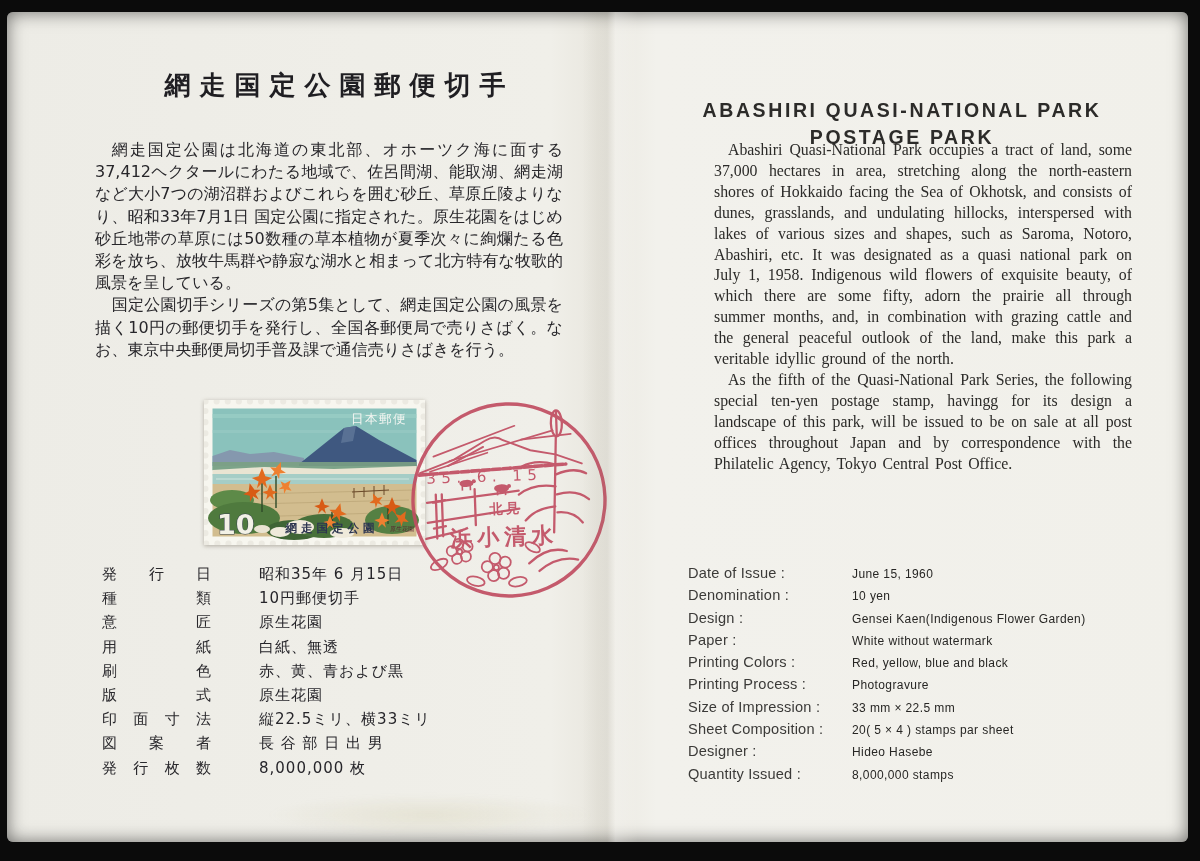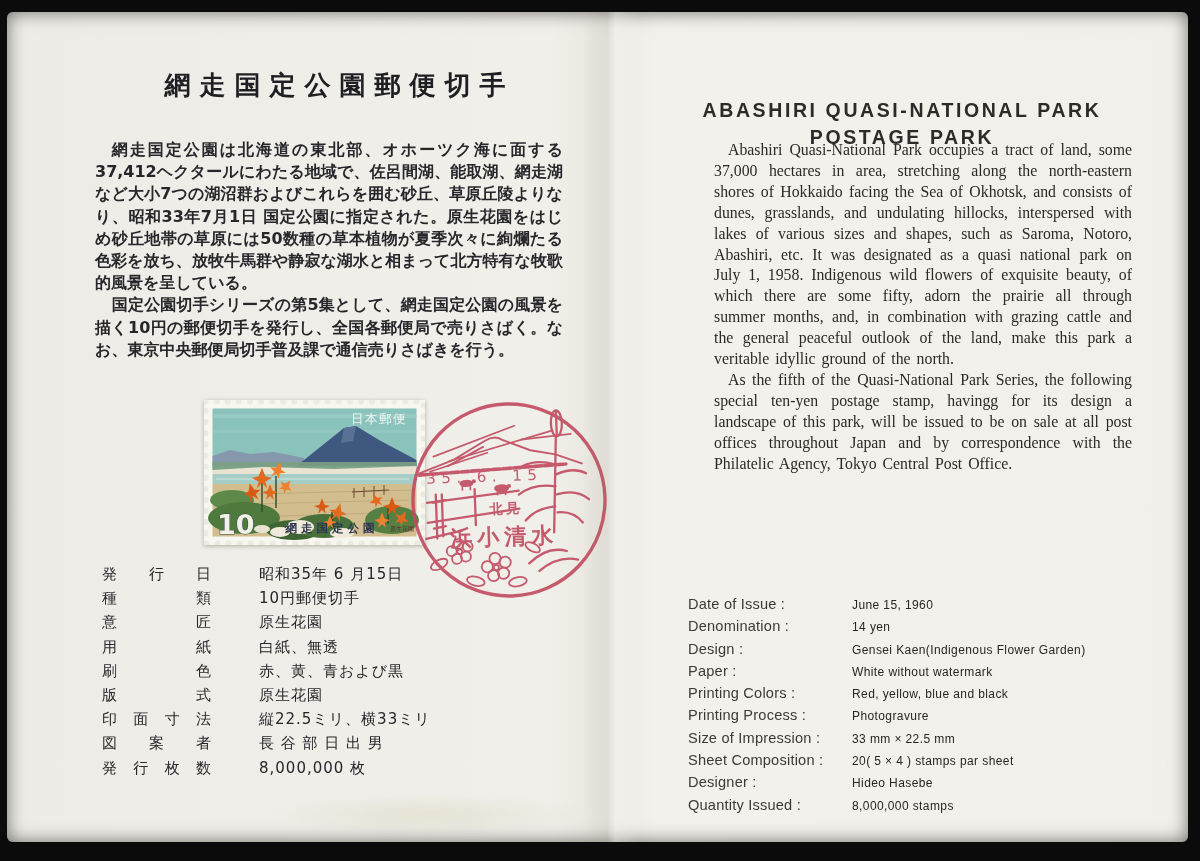--- a/index.html
+++ b/index.html
@@ -16,41 +16,41 @@
            background:radial-gradient(ellipse at 50% 50%, rgba(180,170,110,.16), rgba(0,0,0,0) 70%);
            filter:blur(2px); }
 
   .jp { font-family:"DejaVu Sans", sans-serif; color:#27262a; }
   .en-serif { font-family:"Liberation Serif","DejaVu Serif",serif; color:#2b2a28; }
 
   .jp-title { position:absolute; left:60px; top:56px; width:545px; text-align:center;
               font-size:26px; font-weight:700; letter-spacing:9px; color:#1f1e22; }
   .jp-body { position:absolute; left:88px; top:127px; width:468px;
              font-size:16px; line-height:22.2px; text-align:justify; }
-  .jp-body p { text-indent:1.05em;font-weight:bold; }
+  .jp-body p { text-indent:1.05em; }
 
   .stamp-wrap { position:absolute; left:197px; top:388px; width:221px; height:145px;
                 filter:drop-shadow(0 1px 2px rgba(60,50,30,.35)); }
   .postmark-wrap { position:absolute; left:398px; top:384px; width:208px; height:208px;
                    opacity:.92; transform:rotate(-2deg); }
 
   .jp-table { position:absolute; left:95px; top:553px; width:470px; font-size:15px; }
   .jp-row { display:flex; height:24.2px; align-items:baseline; }
   .jp-label { display:inline-block; width:110px; text-align:justify; text-align-last:justify;
               color:#2a292d; letter-spacing:1px; }
   .jp-value { margin-left:47px; color:#26252a; letter-spacing:1px; white-space:nowrap; }
 
   .en-title { position:absolute; left:655px; top:58px; width:480px; text-align:center;
               font-size:19.5px; font-weight:600; letter-spacing:2.6px; line-height:27px; color:#2c2b29;
               font-family:"Liberation Sans", sans-serif;margin-top:27px; }
   .en-body { position:absolute; left:678px; top:128px; width:447px;
              font-size:15.8px; line-height:20.9px; text-align:justify; word-spacing:2px; }
   .en-body p { text-indent:14px;margin-left:29px; }
 
-  .en-table { position:absolute; left:681px; top:582px; width:448px; }
+  .en-table { position:absolute; left:681px; top:551px; width:448px; }
   .en-row { display:flex; align-items:baseline; min-height:21.3px; line-height:21.3px; }
   .en-label { flex:0 0 164px; font-family:"Liberation Sans",sans-serif; font-size:14.6px;
               color:#3b3a38; letter-spacing:.2px; }
   .en-value { flex:1; font-family:Liberation Sans, sans-serif; font-size:12px;
               color:#272624; letter-spacing:.4px; }
 </style>
 </head>
 <body>
 
 <div class="scan">
@@ -261,21 +261,21 @@
         <p>As the fifth of the Quasi-National Park Series, the following special ten-yen postage stamp, havingg for its design a landscape of this park, will be issued to be on sale at all post offices throughout Japan and by correspondence with the Philatelic Agency, Tokyo Central Post Office.</p>
       </div>
 
       <div class="en-table">
         <div class="en-row">
             <span class="en-label">Date of Issue :</span>
             <span class="en-value">June 15, 1960</span>
           </div>
         <div class="en-row">
             <span class="en-label">Denomination :</span>
-            <span class="en-value">14 yen</span>
+            <span class="en-value">10 yen</span>
           </div>
         <div class="en-row">
             <span class="en-label">Design :</span>
             <span class="en-value">Gensei Kaen(Indigenous Flower Garden)</span>
           </div>
         <div class="en-row">
             <span class="en-label">Paper :</span>
             <span class="en-value">White without watermark</span>
           </div>
         <div class="en-row">

